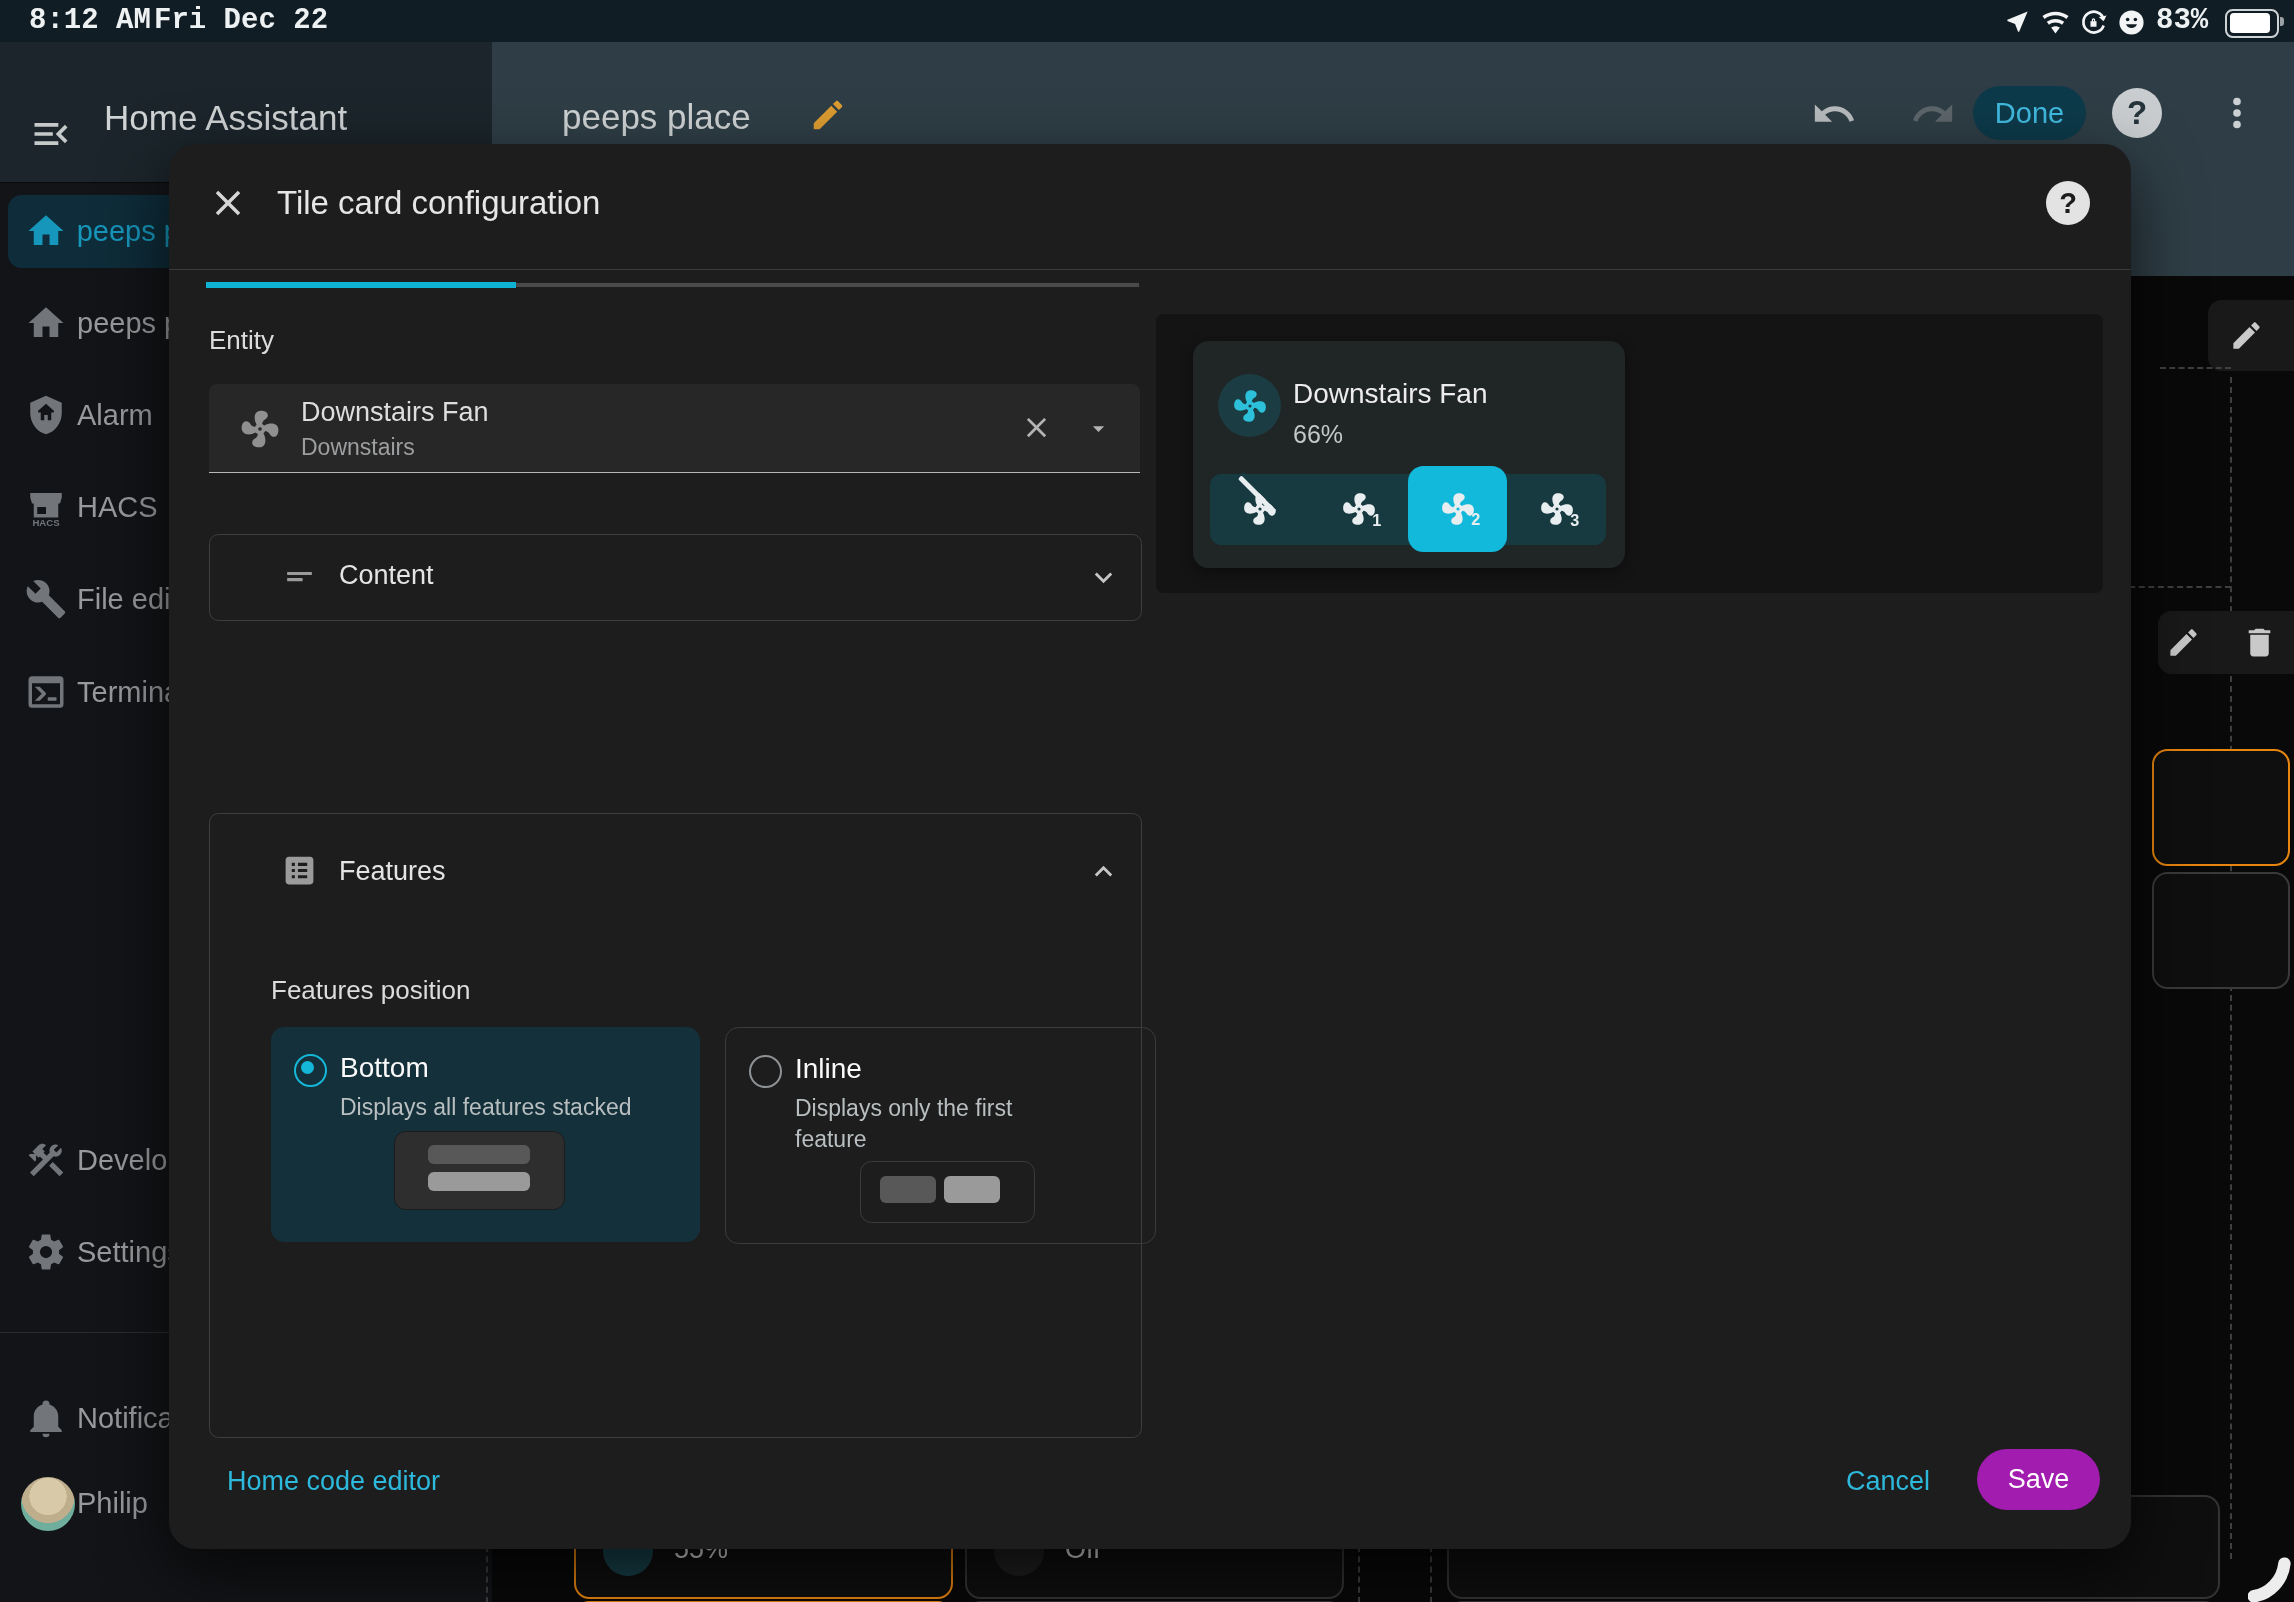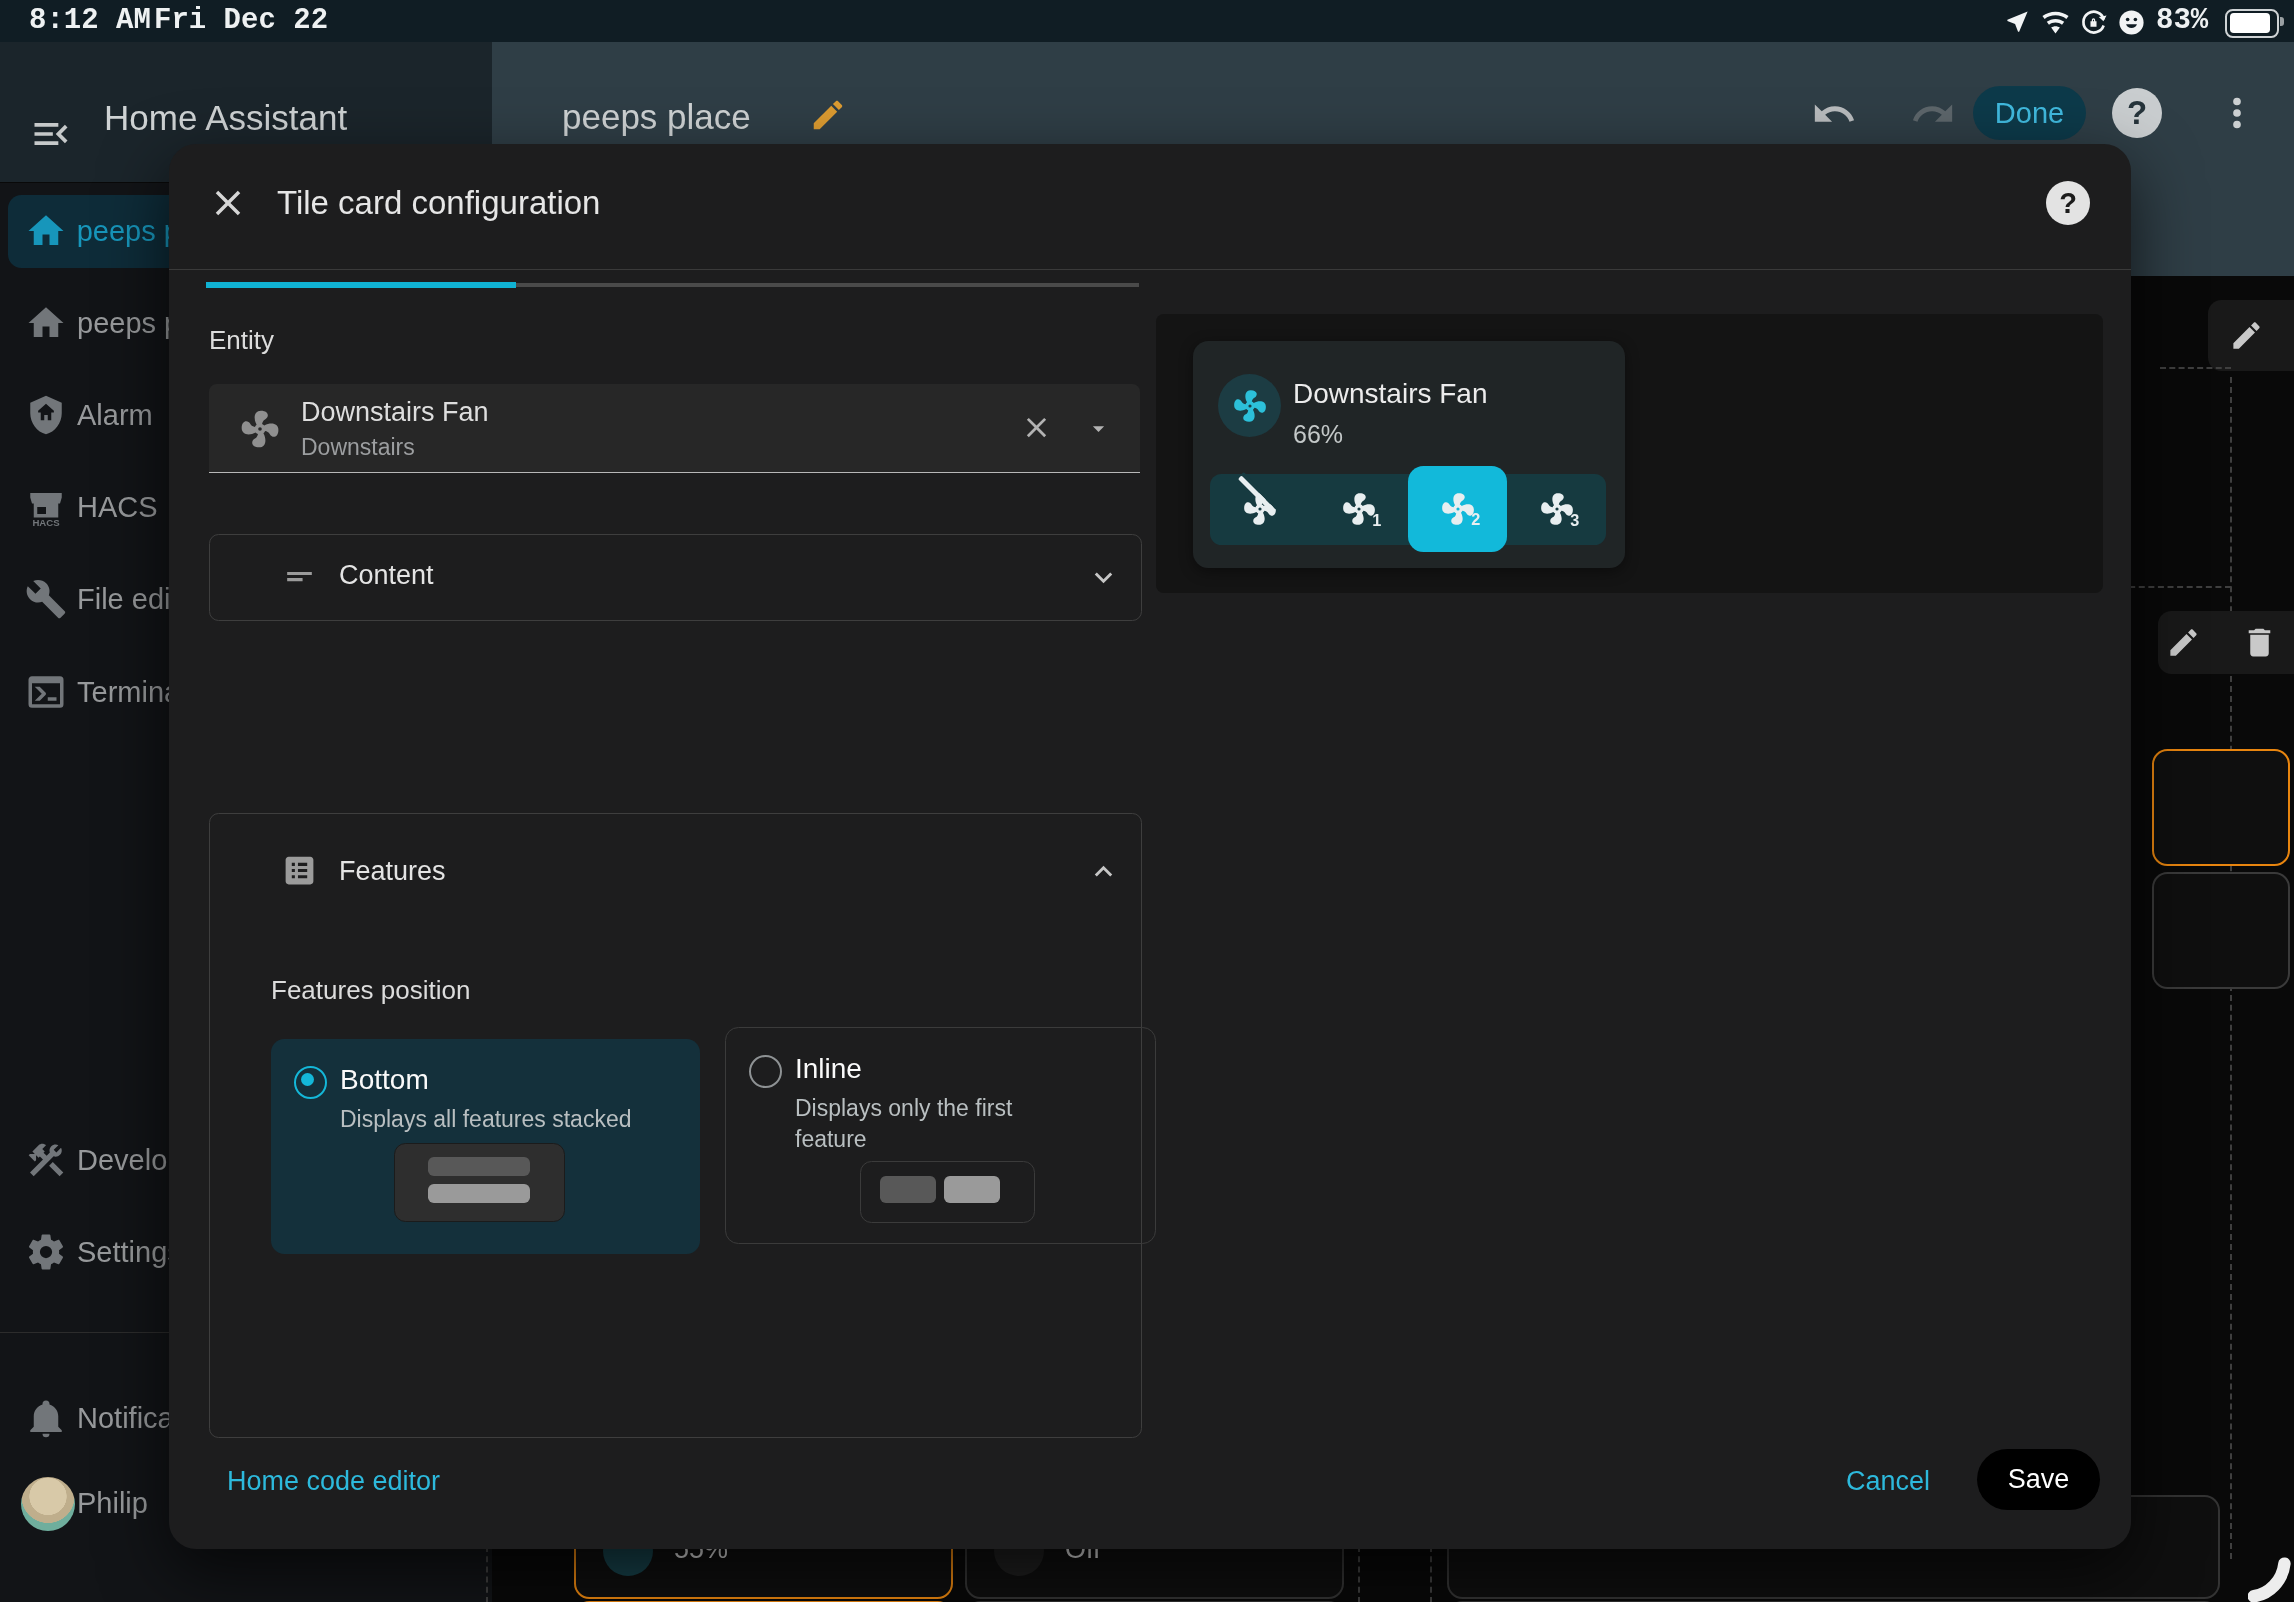--- a/index.html
+++ b/index.html
@@ -51,30 +51,30 @@
   .tab-rest{left:347px;top:139px;width:623px;height:3.8px;background:#4a4a4a;}
   .fieldlabel{font-size:26px;color:#dcdcdc;}
   #entity-field{left:40px;top:240px;width:931px;height:88px;background:#272727;border-radius:7.7px 7.7px 0 0;
     border-bottom:1.9px solid #b8b8b8;}
   .panel{left:40px;width:931px;height:85px;border:1.9px solid #3e3e3e;border-radius:9.6px;}
   .panel .lbl{position:absolute;left:129px;top:25px;font-size:27px;font-weight:500;color:#e4e4e4;}
   .panel .pic{position:absolute;left:71px;top:23px;color:#9b9b9b;}
   .chev{position:absolute;left:876px;top:25px;color:#c6c6c6;}
   #features-panel{left:40px;top:669px;width:931px;height:623px;border:1.9px solid #3e3e3e;border-radius:9.6px;}
   .opt-card{position:absolute;top:843px;width:429px;height:215px;border-radius:13.4px;}
-  .opt-card.sel{background:#14303b;margin-top:12px;}
+  .opt-card.sel{background:#14303b;}
   .opt-card.unsel{border:1.9px solid #3b3b3b;}
   .radio{position:absolute;width:29px;height:29px;border-radius:50%;}
   .radio.on{border:2.9px solid #14b7d8;}
   .radio.on::after{content:"";position:absolute;left:4.8px;top:4.8px;width:13.4px;height:13.4px;border-radius:50%;background:#14b7d8;}
   .radio.off{border:2.9px solid #8e9294;}
   .opt-title{position:absolute;font-size:28px;color:#fafafa;}
   .opt-desc{position:absolute;font-size:23px;color:#b9bfc1;line-height:31px;}
   .linkbtn{font-size:27px;font-weight:500;color:#2db9dc;}
-  #save-btn{left:1808px;top:1305px;width:123px;height:61px;border-radius:31px;background:#000000;
+  #save-btn{left:1808px;top:1305px;width:123px;height:61px;border-radius:31px;background:#a21caf;
     color:#ffffff;font-size:27px;font-weight:500;line-height:61px;}
   
   #preview-panel{left:987px;top:170px;width:947px;height:279px;background:#141414;border-radius:7.7px;}
   #preview-card{left:37px;top:27px;width:432px;height:227px;background:#202526;border-radius:15.4px;
     box-shadow:0 3.8px 13.4px rgba(0,0,0,.4);}
   #pv-circle{left:25px;top:33px;width:63px;height:63px;border-radius:50%;background:#1c3c43;color:#2cc0da;}
   #pv-circle svg{margin:12.5px;}
   #pv-title{left:100px;top:37px;font-size:28px;font-weight:500;color:#ececec;}
   #pv-state{left:100px;top:79px;font-size:25px;color:#c3c8c8;}
   #pv-bar{left:17.3px;top:133px;width:396px;height:71px;background:#163a40;border-radius:11.5px;}

